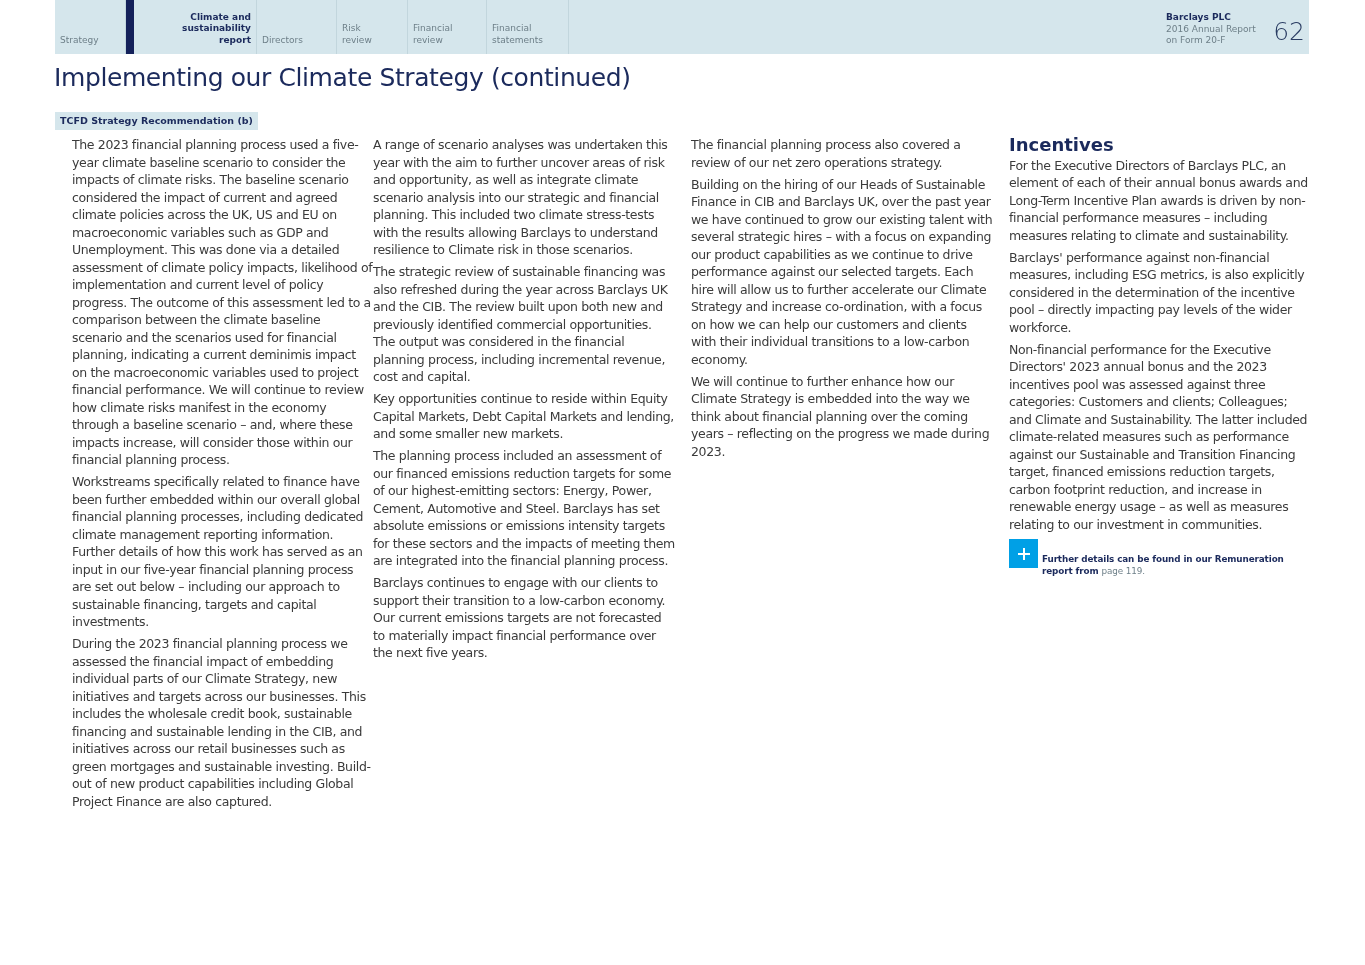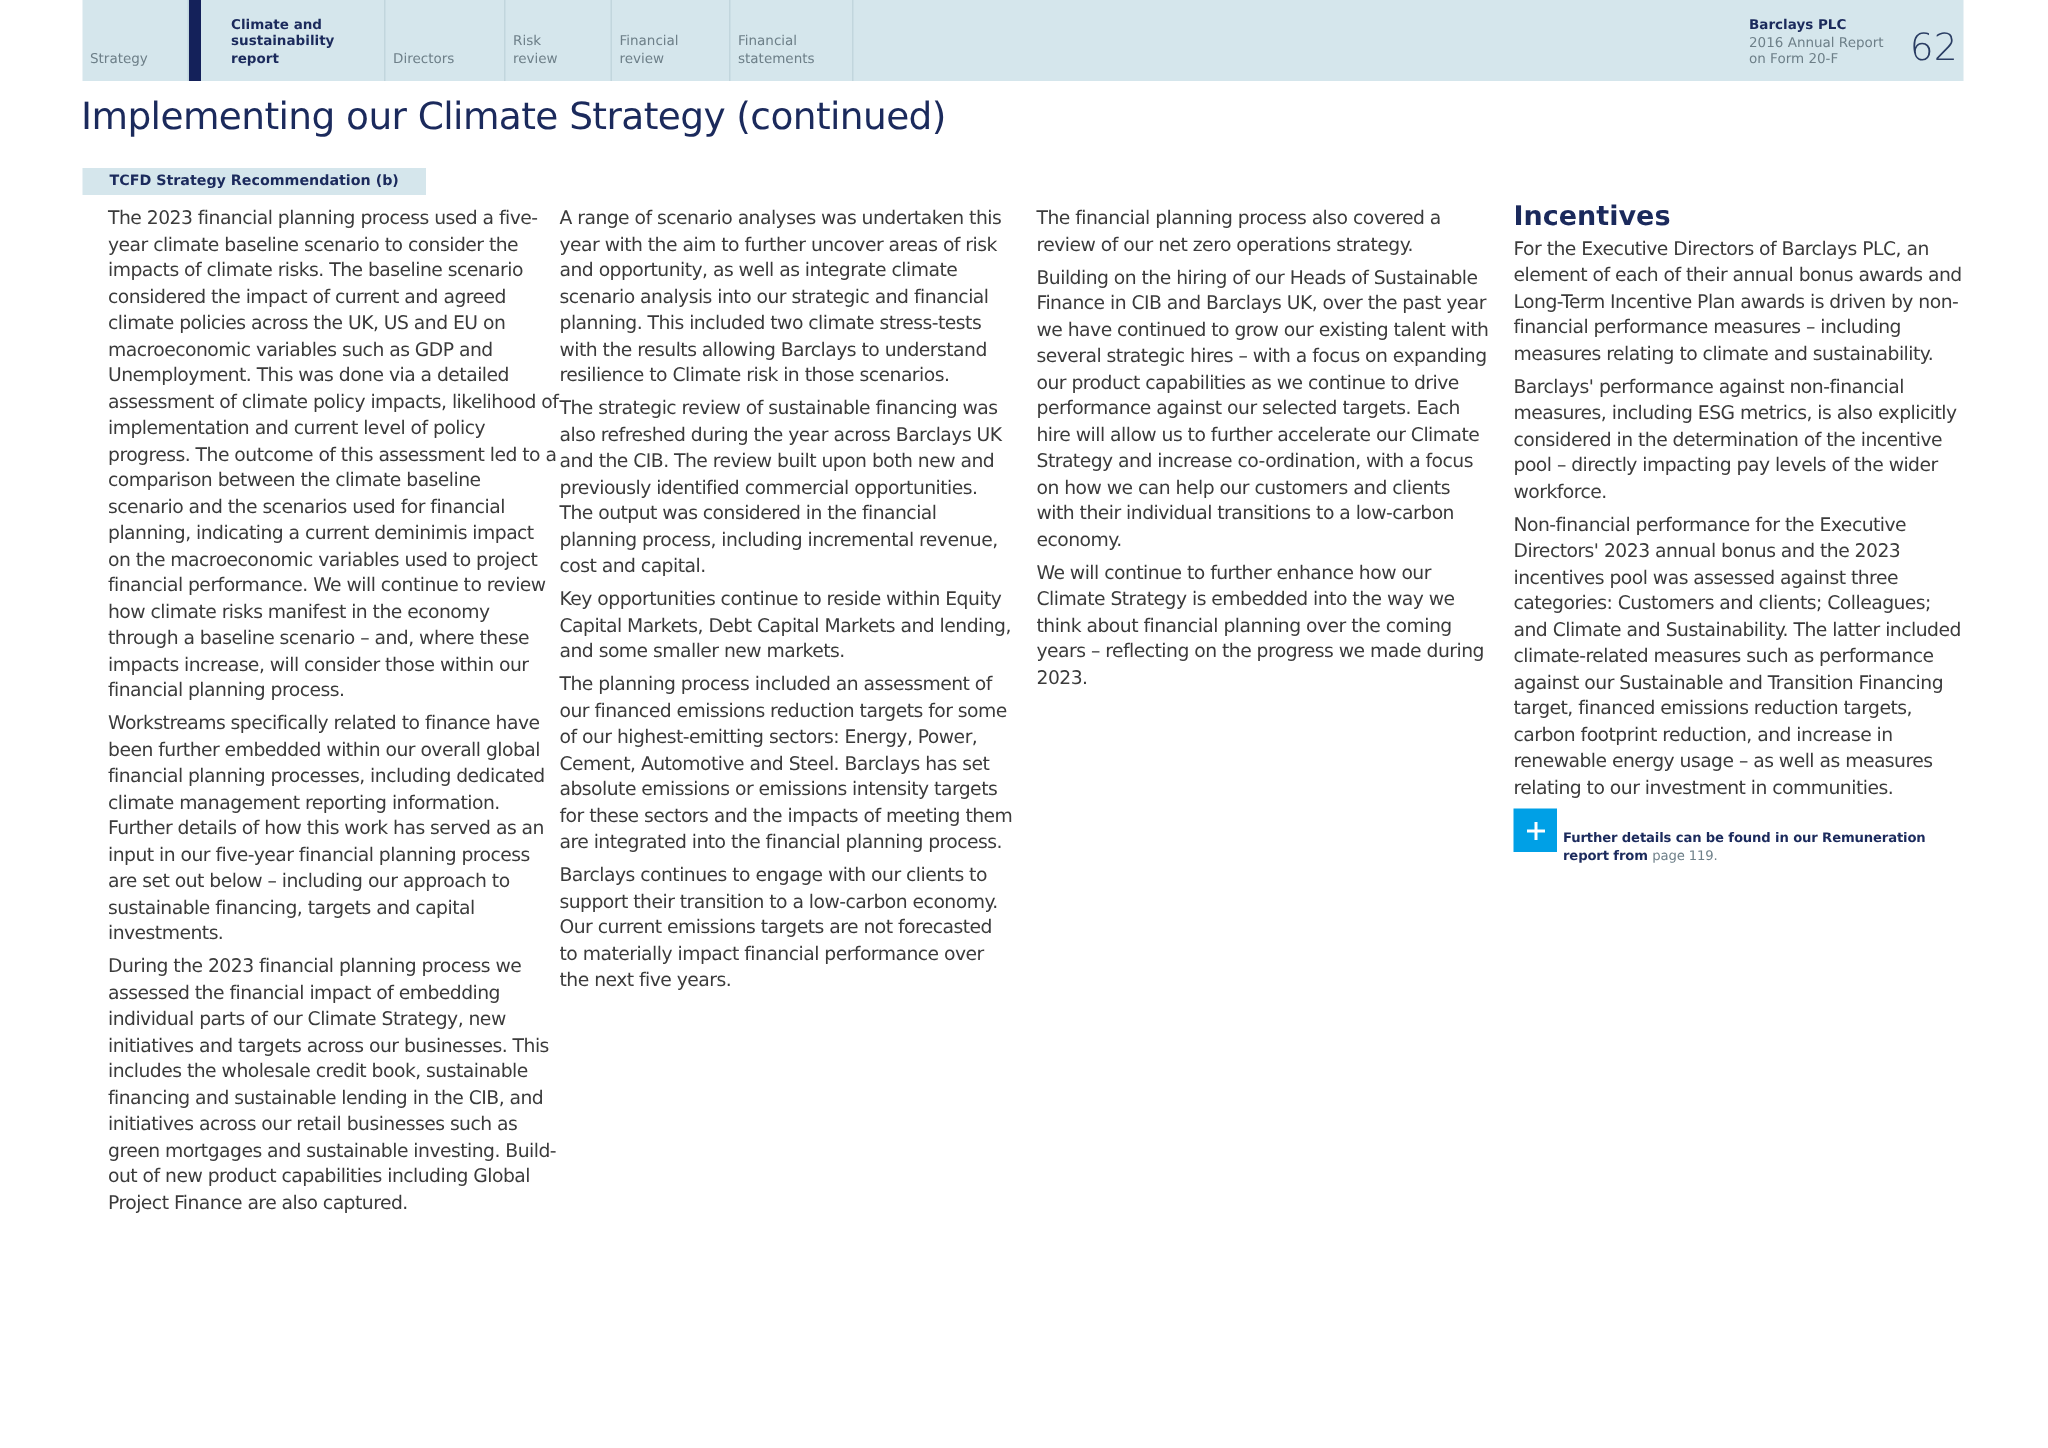--- a/index.html
+++ b/index.html
@@ -10,35 +10,35 @@
     position: absolute; left: 55px; top: 0; width: 1254px; height: 54px;
     background: #d5e6ec;
   }
   .nav { position: absolute; left: 0; top: 0; height: 54px; display: flex; }
   .nav-item {
     position: relative; height: 54px; padding: 0 5px;
     border-right: 1px solid #c2d6dd;
     display: flex; align-items: flex-end; padding-bottom: 8px;
     font-size: 9px; line-height: 11.5px; color: #6d7f88; cursor: pointer;
   }
-  .nav-item.active { color: #1b2a5c; font-weight: bold; padding-left: 28px; }
+  .nav-item.active { color: #1b2a5c; font-weight: bold; padding-left: 28px; text-align: right; }
   .nav-item.active::before {
     content: ""; position: absolute; left: 0; top: 0; width: 8px; height: 54px; background: #14215a;
   }
   .brand { position: absolute; right: 0; top: 0; height: 54px; width: 150px; }
   .brand-lines { position: absolute; left: 7px; top: 12px; font-size: 9px; line-height: 11.5px; color: #6d7f88; }
   .brand-lines .company { color: #1b2a5c; font-weight: bold; }
   .page-num { position: absolute; right: 4px; top: 18px; font-size: 25px; line-height: 28px; color: #2a3d63; font-family: "DejaVu Sans", sans-serif; font-weight: 300; }
 
   .page-title {
     position: absolute; left: 54px; top: 62px; font-size: 25px; line-height: 32px;
     color: #1b2a5c; font-weight: normal; letter-spacing: -0.4px;
   }
   .tag {
-    position: absolute; left: 55px; top: 112px; height: 18px; padding: 0 18px;
+    position: absolute; left: 55px; top: 112px; height: 18px; padding: 0 5px;
     background: #d5e6ec; color: #1b2a5c; font-size: 9.5px; font-weight: bold; line-height: 18px;
   }
 
   .col { position: absolute; top: 136px; width: 302px; font-size: 12.5px; line-height: 17.5px; color: #3b3b3b; }
   .col p { margin-bottom: 4.5px; letter-spacing: -0.35px; }
   .col1 { left: 72px; }
   .col2 { left: 373px; }
   .col3 { left: 691px; }
   .col4 { left: 1009px; width: 300px; }
   .section-heading { color: #1b2a5c; font-weight: bold; font-size: 18px; line-height: 17.5px; margin-bottom: 3px; }

